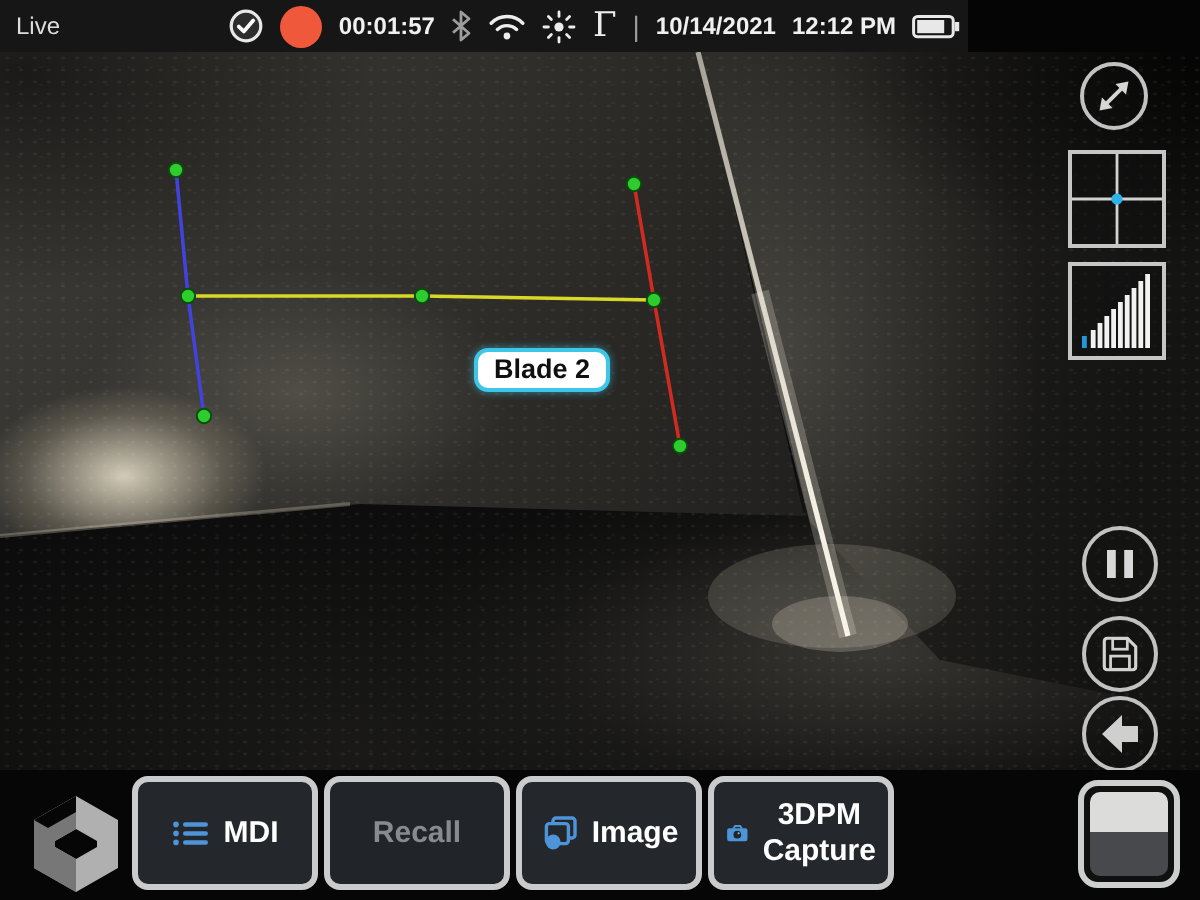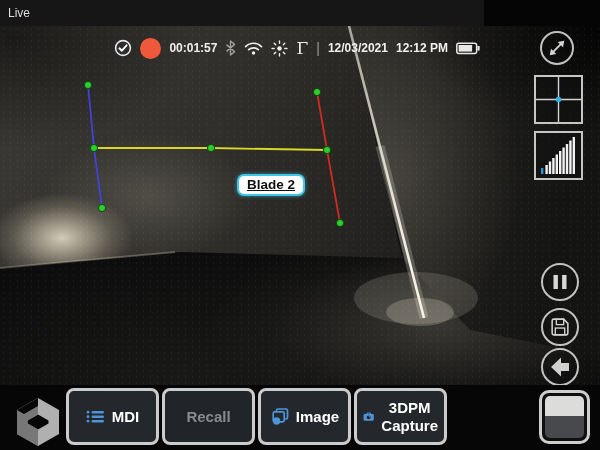--- a/index.html
+++ b/index.html
@@ -29,26 +29,26 @@
     background-image:
       radial-gradient(rgba(255,255,255,0.10) 0.8px, transparent 1px),
       radial-gradient(rgba(255,255,255,0.06) 0.7px, transparent 1px);
     background-size:7px 6px, 11px 9px;background-position:0 0, 4px 3px;}
   #scene-svg{position:absolute;inset:0;}
 
   
   #measure-svg{position:absolute;left:0;top:0;width:600px;height:450px;z-index:3;}
   .blade-label{position:absolute;z-index:4;background:#ffffff;border:2px solid #3ec6e8;
     border-radius:7px;padding:1px 8px 2px;font-size:13.5px;font-weight:bold;color:#101010;
-    box-shadow:0 0 4px rgba(62,198,232,0.6);white-space:nowrap;text-decoration:underline;}
+    box-shadow:0 0 4px rgba(62,198,232,0.6);white-space:nowrap;}
 
   
   .status-bar{position:absolute;left:0;top:0;width:484px;height:26px;background:#161616;z-index:6;}
   .live{position:absolute;left:8px;top:0;line-height:26px;font-size:12px;color:#dddddd;}
-  .status-right{position:absolute;right:4px;top:0;height:26px;display:flex;align-items:center;gap:8px;margin-top:35px;}
+  .status-right{position:absolute;right:4px;top:0;height:26px;display:flex;align-items:center;gap:8px;}
   .stxt{font-size:12px;font-weight:700;color:#f0f0f0;}
   .gamma{font-family:"DejaVu Serif",serif;font-size:17px;color:#ededed;line-height:26px;}
   .vsep{color:#9a9a9a;font-size:14px;font-weight:400;}
   .record-dot{width:21px;height:21px;border-radius:50%;}
 
   
   .round-btn{position:absolute;border:2px solid #c2c2c2;border-radius:50%;
     background:rgba(15,15,15,0.25);display:flex;align-items:center;justify-content:center;
     box-sizing:border-box;z-index:5;padding:0;cursor:pointer;}
   .sq-btn{position:absolute;border:2px solid #c6c6c6;background:rgba(16,16,16,0.55);
@@ -132,21 +132,21 @@
           <line x1="1" y1="8.5" x2="3.2" y2="8.5"></line>
             <line x1="13.8" y1="8.5" x2="16" y2="8.5"></line>
           <line x1="3.2" y1="3.2" x2="4.7" y2="4.7"></line>
             <line x1="12.3" y1="12.3" x2="13.8" y2="13.8"></line>
           <line x1="3.2" y1="13.8" x2="4.7" y2="12.3"></line>
             <line x1="12.3" y1="4.7" x2="13.8" y2="3.2"></line>
         </g>
       </svg>
       <span class="gamma">Γ</span>
       <span class="vsep">|</span>
-      <span class="stxt">12/03/2021</span>
+      <span class="stxt">10/14/2021</span>
       <span class="stxt">12:12 PM</span>
       <svg width="24" height="13" viewBox="0 0 24 13">
         <rect x="0.8" y="1.2" width="19.8" height="10.2" rx="2" fill="none" stroke="#e8e8e8" stroke-width="1.5"></rect>
         <rect x="2.6" y="3" width="13.5" height="6.6" fill="#e8e8e8"></rect>
         <rect x="21.4" y="4" width="2.2" height="4.6" fill="#e8e8e8"></rect>
       </svg>
     </div>
   </div>
 
   <button class="round-btn" style="left:540px;top:31px;width:34px;height:34px;">

